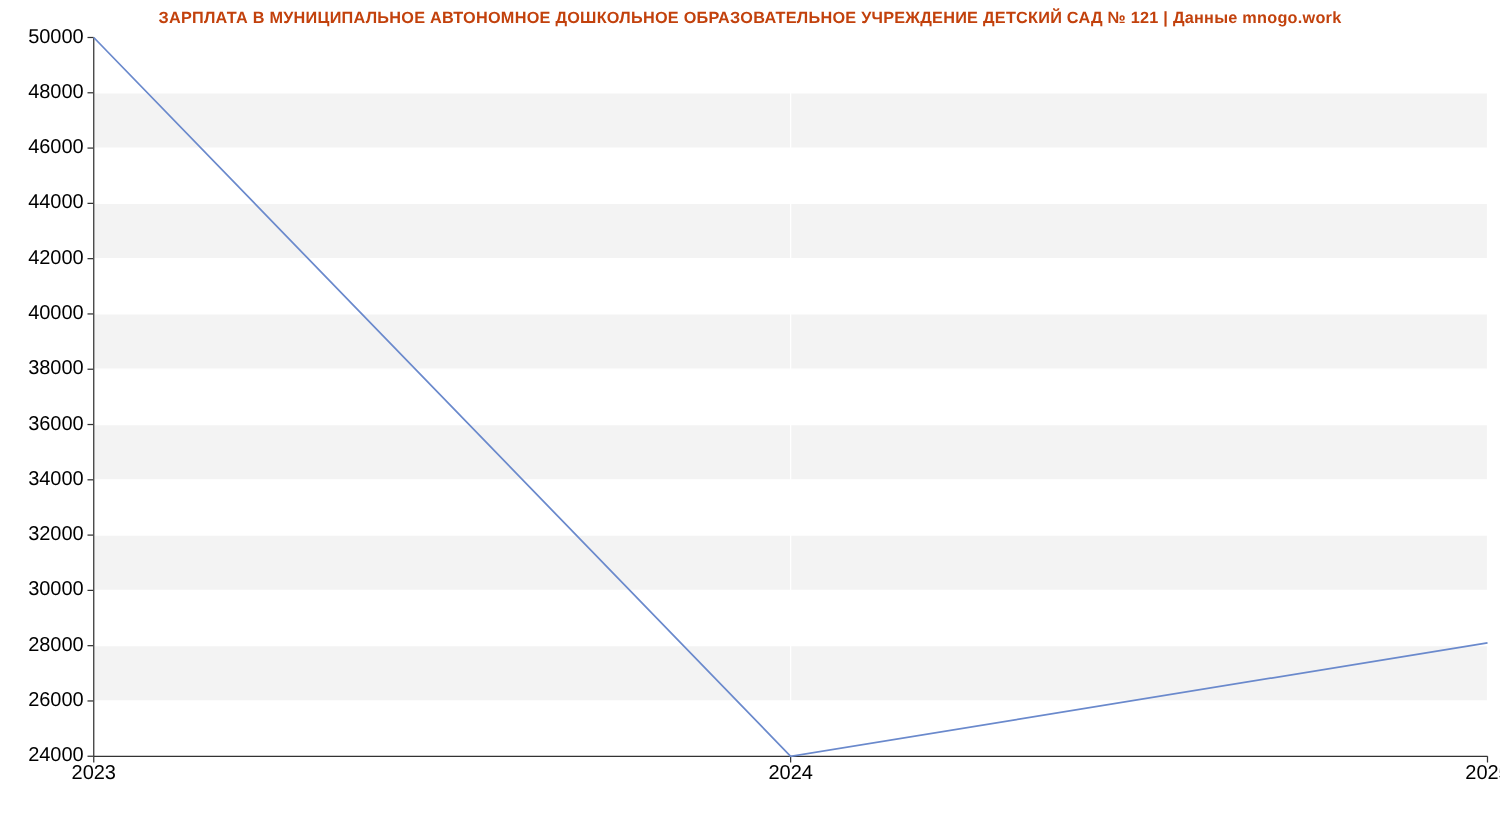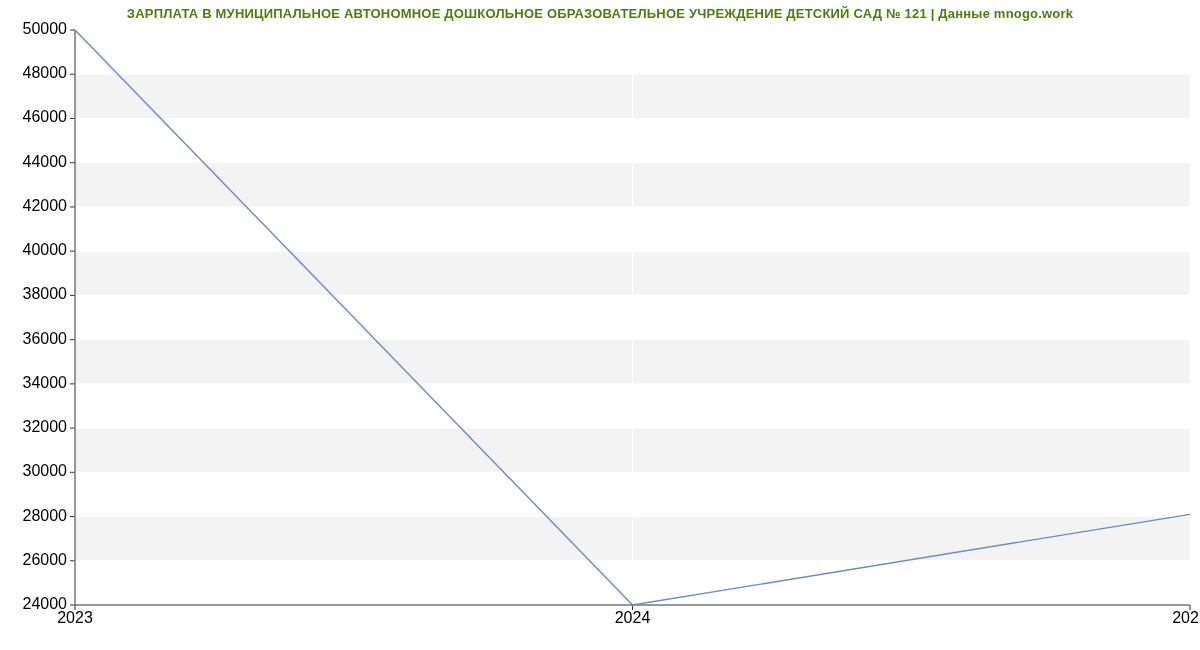--- a/index.html
+++ b/index.html
@@ -17,21 +17,21 @@
     height: 650px;
   }
   .title {
     position: absolute;
     top: 6px;
     left: 0;
     right: 0;
     text-align: center;
     font-size: 13px;
     font-weight: 600;
-    color: #4d7c0f;
+    color: #c2410c;
     letter-spacing: 0.2px;
   }
   svg { display: block; }
   .plot-bg { fill: #ffffff; }
   .band { fill: #f3f3f3; }
   .grid-line { stroke: #ffffff; stroke-width: 1; }
   .axis-line { stroke: #333; stroke-width: 1; }
   .y-tick-text { text-anchor: end; }
   .x-tick-text { text-anchor: middle; }
   .data-line {

